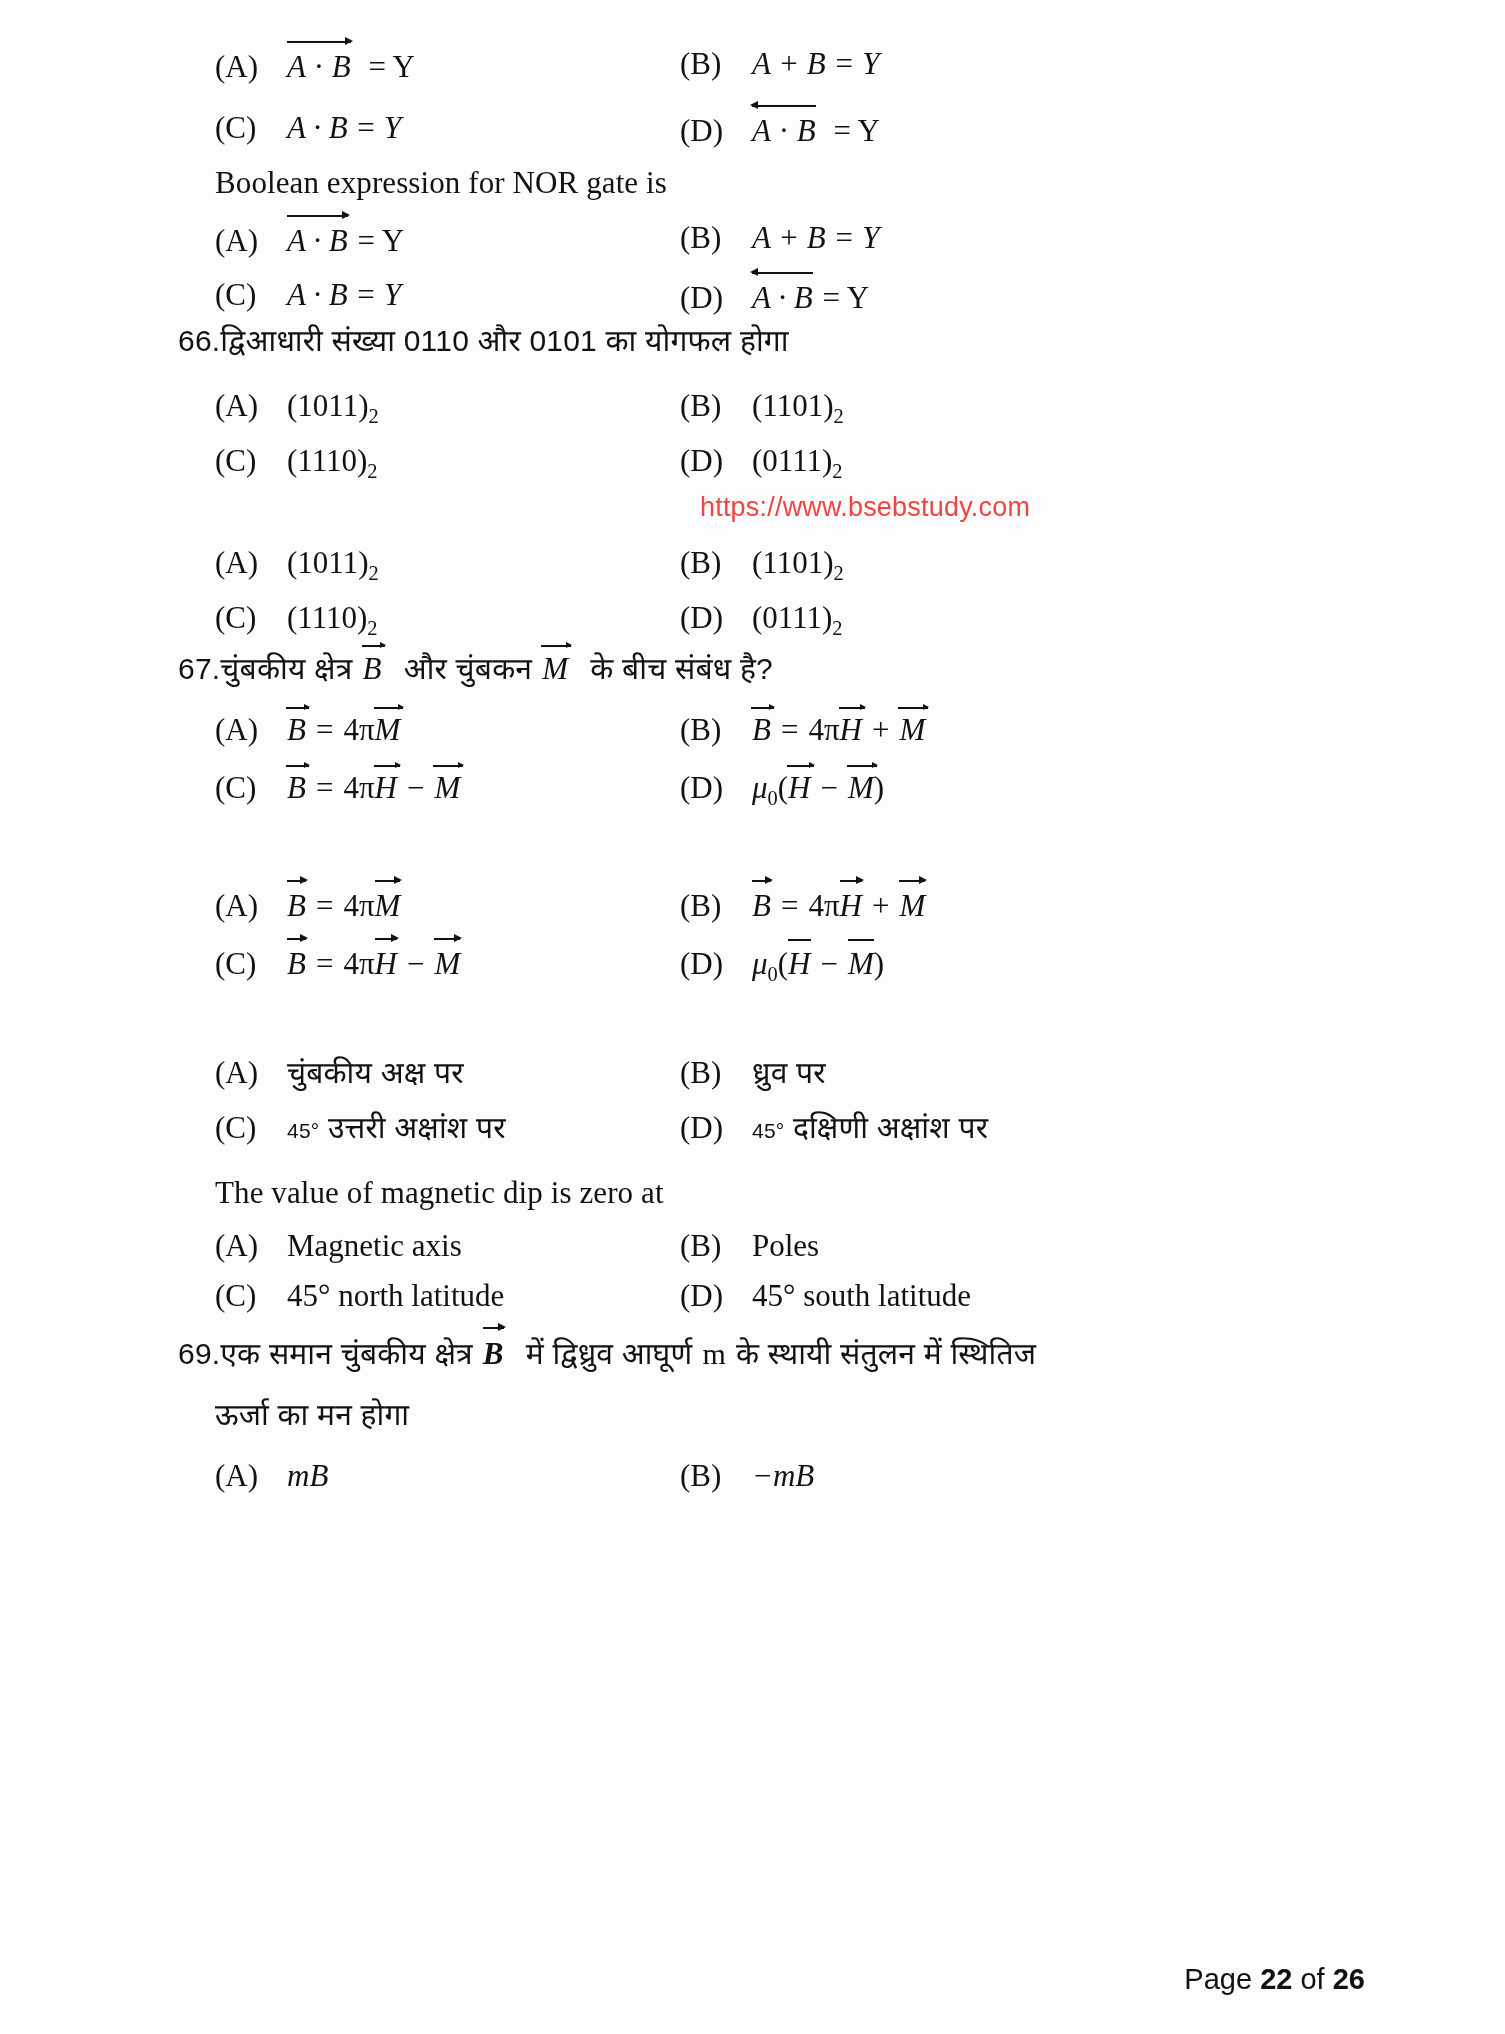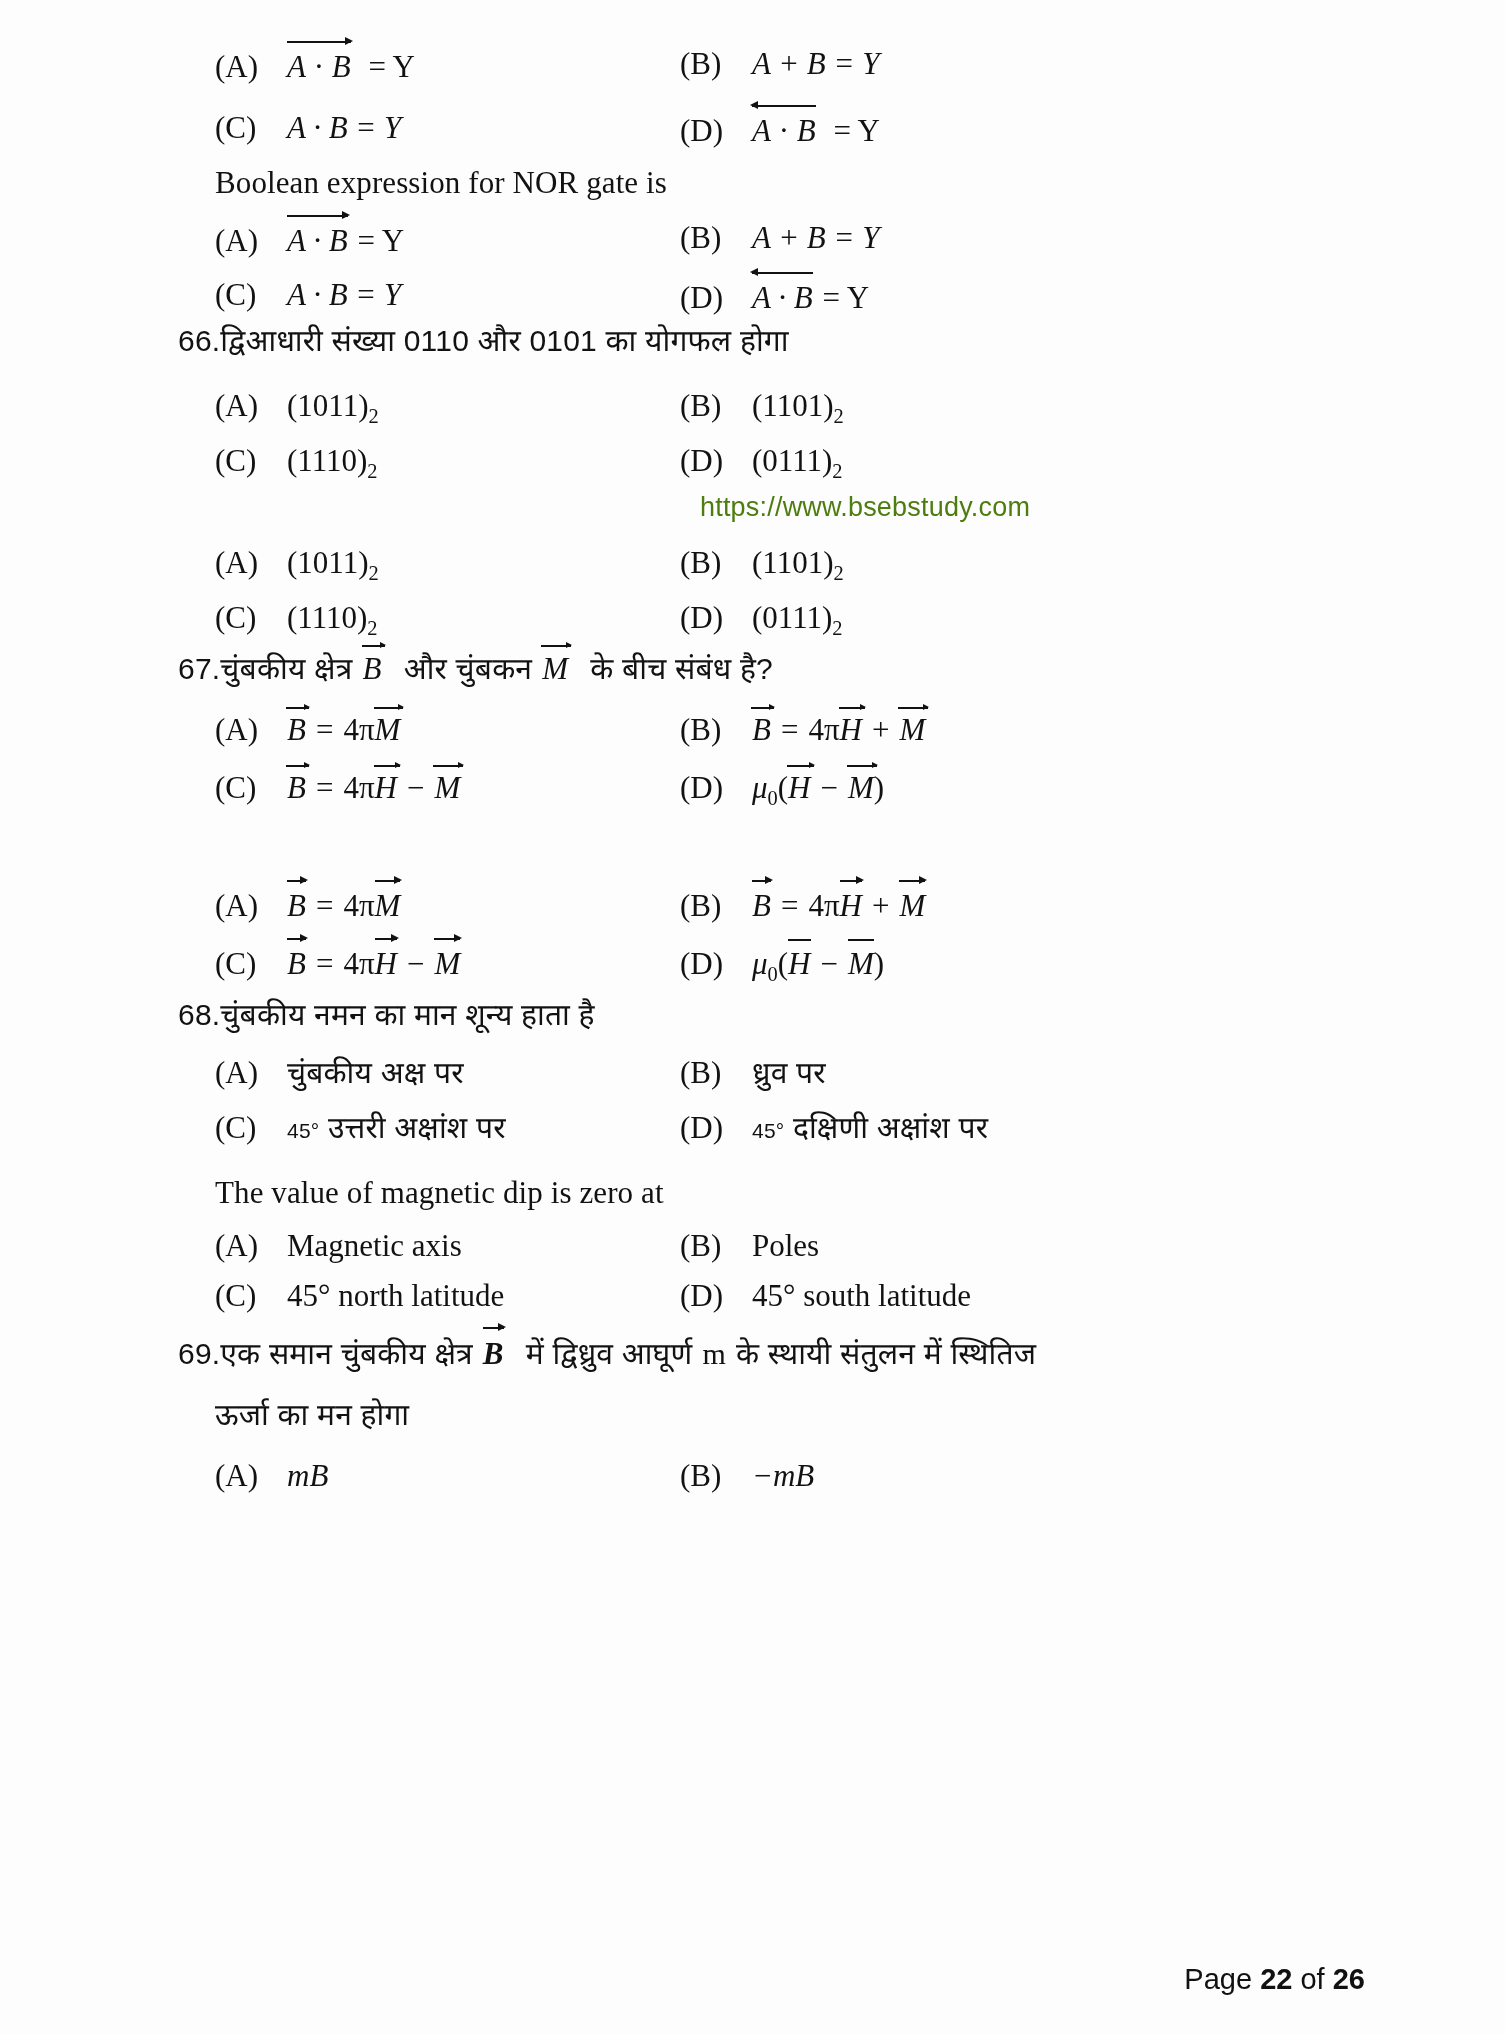--- a/index.html
+++ b/index.html
@@ -159,21 +159,21 @@
   }
   .small-deg {
     font-size: 0.70em;
   }
 
   
   .url {
     position: absolute;
     font-family: "Liberation Sans", "DejaVu Sans", sans-serif;
     font-size: 27px;
-    color: #4d7c0f;
+    color: #ef4444;
     white-space: nowrap;
     letter-spacing: 0.2px;
   }
 
   
   .footer {
     position: absolute;
     right: 140px;
     bottom: 38px;
     font-family: "Liberation Sans", "DejaVu Sans", sans-serif;
@@ -329,23 +329,20 @@
       <span class="vecw">B</span><span class="sp"></span><span class="op">=</span><span class="sp"></span><span class="num">4π</span><span class="vecw">H</span><span class="sp"></span><span class="op">−</span><span class="sp"></span><span class="vecw">M</span>
     </span>
   </div>
   <div class="opt col-b" style="top:943px;">
     <span class="tag">(D)</span>
     <span class="body math">
       <span>μ</span><sub>0</sub><span class="op up">(</span><span class="barw">H</span><span class="sp"></span><span class="op">−</span><span class="sp"></span><span class="barw">M</span><span class="op up">)</span>
     </span>
   </div>
 
-  <div class="qline stem-num hindi" style="top:996px;">
-    <span>68.</span><span>चुंबकीय नमन का मान शून्य हाता है</span>
-  </div>
 
   <div class="opt col-a" style="top:1051px;">
     <span class="tag">(A)</span>
     <span class="body hindi">चुंबकीय अक्ष पर</span>
   </div>
   <div class="opt col-b" style="top:1051px;">
     <span class="tag">(B)</span>
     <span class="body hindi">ध्रुव पर</span>
   </div>
   <div class="opt col-a" style="top:1106px;">

